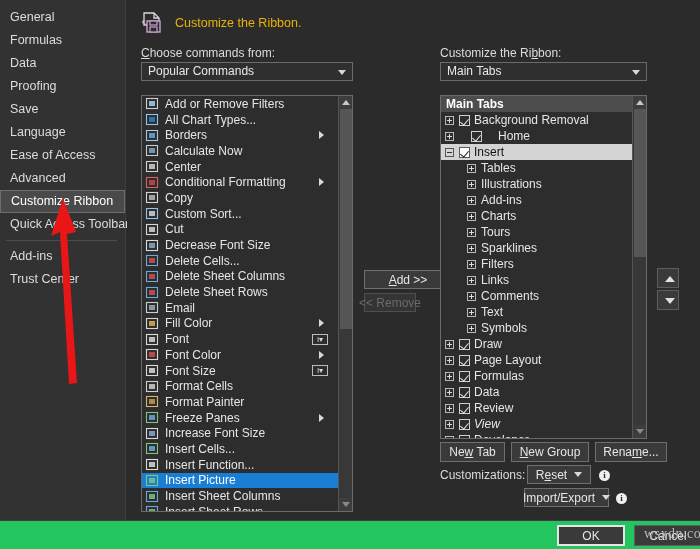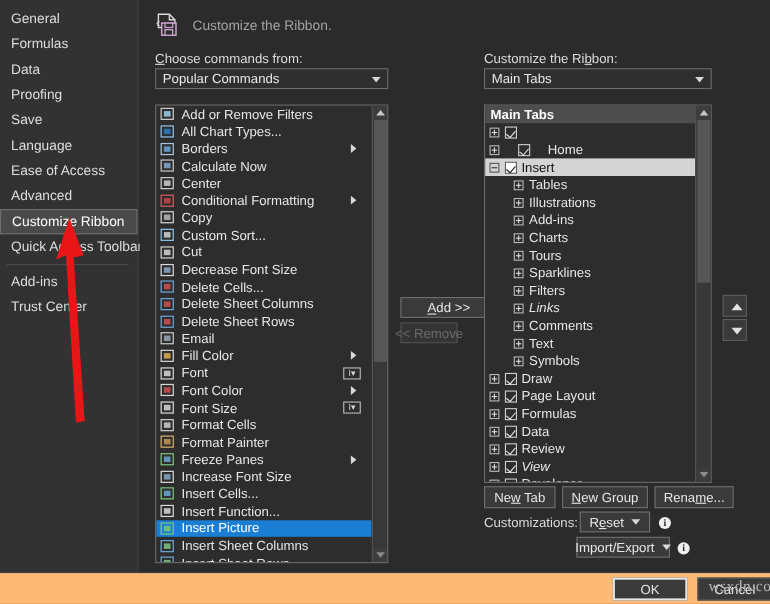--- a/index.html
+++ b/index.html
@@ -50,21 +50,21 @@
     position: absolute; left: 127px; top: 0;
     width: 573px; height: 520px;
     background: #2b2b2b;
   }
 
   #header {
     position: absolute; left: 14px; top: 6px;
     height: 34px;
     display: flex; align-items: center; gap: 10px;
   }
-  #header .title { font-size: 12.5px; color: #a3a3a3; }
+  #header .title { font-size: 12.5px; color: #eab308; }
 
   .col-label {
     position: absolute;
     font-size: 12px;
     color: #dcdcdc;
     display: flex; align-items: center; gap: 5px; flex-direction: column;
   }
   .col-label u { text-decoration: underline; }
   .info-dot {
     display: inline-block;
@@ -263,21 +263,21 @@
     border-left: 5px solid transparent;
     border-right: 5px solid transparent;
   }
   .movebtn.up i { border-bottom: 6px solid #e0e0e0; }
   .movebtn.dn i { border-top: 6px solid #e0e0e0; }
 
   
   #footer {
     position: absolute; left: 0; top: 520px;
     width: 700px; height: 29px;
-    background: #fdba74;
+    background: #22c55e;
     border-top: 1px solid #3d3d3d;
   }
   #footer .fbtn {
     position: absolute;
     top: 4px;
     height: 21px;
     font-size: 12px;
     display: flex; align-items: center; justify-content: center;
     color: #e4e4e4;
   }
@@ -633,20 +633,21 @@
       <span>Main Tabs</span>
       <span class="arrow"></span>
     </div>
 
     <div class="listbox" style="left:313px; top:95px; width:207px; height:344px;">
       <div class="list-inner" id="tree-list">
           <div class="trow hdr">Main Tabs</div>
           <div class="trow" style="padding-left: 4px;">
             <span class="expander plus"></span>
             <span class="cbox checked"></span>
+            <span>Background Removal</span>
           </div>
           <div class="trow" style="padding-left: 4px; gap: 12px;">
             <span class="expander plus"></span>
             <span class="cbox checked"></span>
             <span>Home</span>
           </div>
           <div class="trow sel-gray" style="padding-left: 4px;">
             <span class="expander"></span>
             <span class="cbox checked"></span>
             <span>Insert</span>
@@ -672,21 +673,21 @@
             <span>Tours</span>
           </div>
           <div class="trow" style="padding-left: 26px;">
             <span class="expander plus"></span>
             <span>Sparklines</span>
           </div>
           <div class="trow" style="padding-left: 26px;">
             <span class="expander plus"></span>
             <span>Filters</span>
           </div>
-          <div class="trow" style="padding-left: 26px; font-style: italic;">
+          <div class="trow" style="padding-left: 26px;">
             <span class="expander plus"></span>
             <span>Links</span>
           </div>
           <div class="trow" style="padding-left: 26px;">
             <span class="expander plus"></span>
             <span>Comments</span>
           </div>
           <div class="trow" style="padding-left: 26px;">
             <span class="expander plus"></span>
             <span>Text</span>

